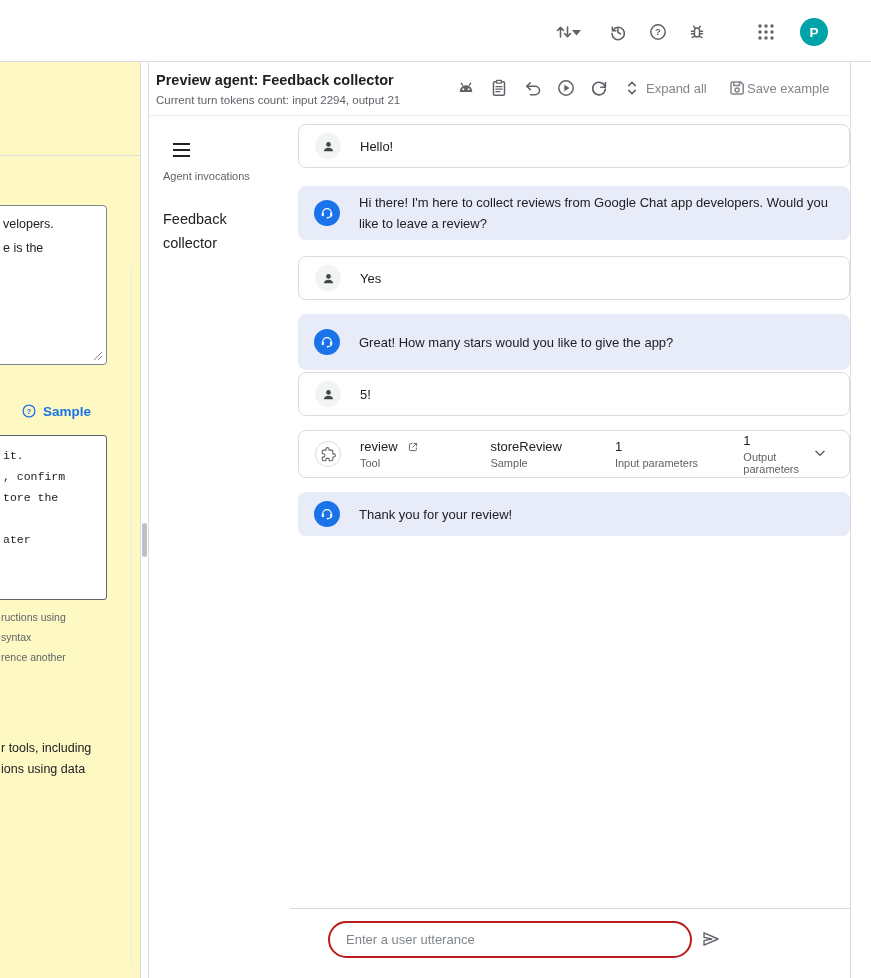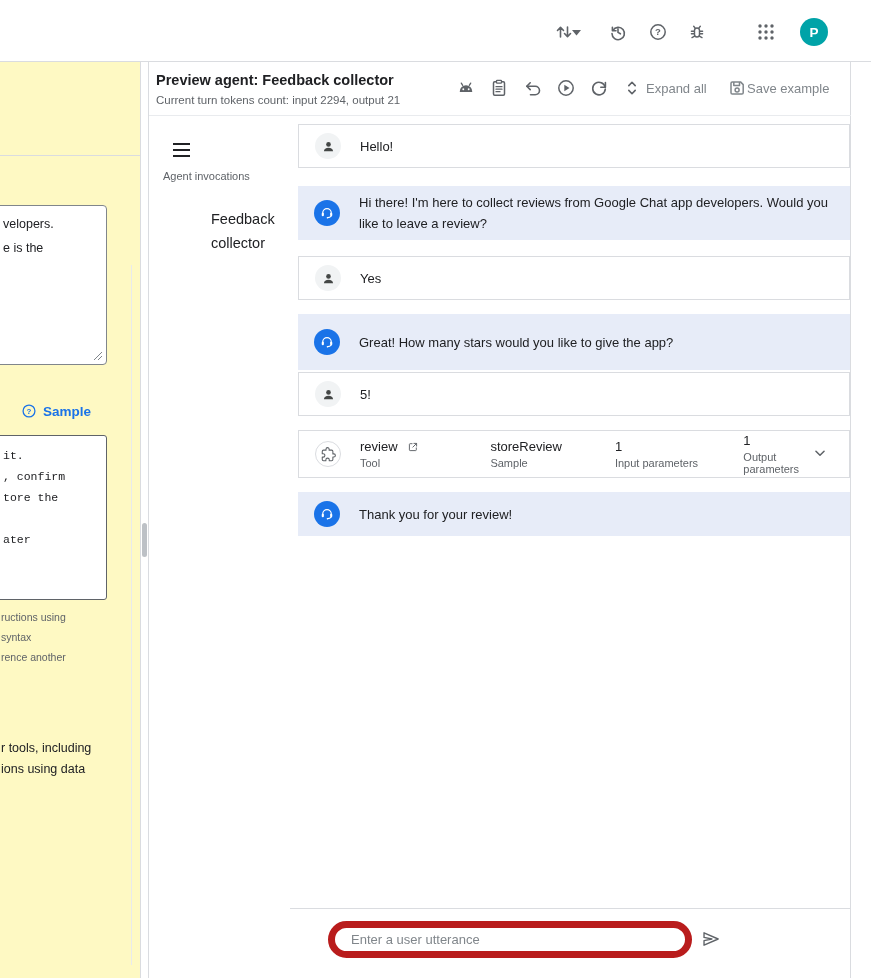--- a/index.html
+++ b/index.html
@@ -45,39 +45,39 @@
   
   .ph-title { position:absolute; left:156px; top:72px; font-size:14.5px; font-weight:bold; color:#202124; }
   .ph-subtitle { position:absolute; left:156px; top:94px; font-size:11.5px; color:#5f6368; }
   .ph-div { position:absolute; left:149px; top:115px; width:702px; height:1px; background:#e9ebee; }
   .hb-btn { position:absolute; top:78px; width:20px; height:20px; background:none; border:none; padding:0; cursor:pointer; }
   .hb-label { position:absolute; top:81px; font-size:13px; color:#80868b; background:none; border:none; padding:0; cursor:pointer; font-family:"Liberation Sans", sans-serif; }
 
   
   .hamburger { position:absolute; left:171px; top:142px; width:20px; height:18px; background:none; border:none; padding:0; cursor:pointer; }
   .nav-section { position:absolute; left:163px; top:170px; font-size:11px; color:#5f6368; }
-  .nav-agent { position:absolute; left:163px; top:207px; width:92px; font-size:14.5px; line-height:24px; color:#202124; cursor:pointer;margin-left:48px; }
-
-  
-  .msg { position:absolute; left:298px; width:552px; border-radius:0; display:flex; align-items:center; padding:0 16px; gap:19px; }
+  .nav-agent { position:absolute; left:163px; top:207px; width:92px; font-size:14.5px; line-height:24px; color:#202124; cursor:pointer; }
+
+  
+  .msg { position:absolute; left:298px; width:552px; border-radius:8px; display:flex; align-items:center; padding:0 16px; gap:19px; }
   .msg.user, .msg.tool { background:#fff; border:1px solid #dadce0; }
   .msg.agent { background:#e7ecf8; }
   .msg-text { font-size:13px; line-height:21px; color:#202124; max-width:472px; }
   .av { width:26px; height:26px; min-width:26px; border-radius:50%; display:flex; align-items:center; justify-content:center; }
   .av-user { background:#f1f3f4; }
   .av-agent { background:#1a73e8; }
   .av-tool { background:#fff; border:1px solid #dadce0; }
   .tcol { display:flex; flex-direction:column; gap:3px; }
   .tval { font-size:13px; color:#202124; display:flex; align-items:center; gap:9px; }
   .tlab { font-size:11px; color:#5f6368; }
   .chev { position:absolute; right:18px; top:50%; transform:translateY(-50%); width:22px; height:22px; background:none; border:none; padding:0; cursor:pointer; }
 
   
   .input-div { position:absolute; left:290px; top:908px; width:561px; height:1px; background:#dadce0; }
-  .utterance-input { position:absolute; left:328px; top:921px; width:364px; height:37px; border:7px solid #b91c1c; border-radius:19px;
+  .utterance-input { position:absolute; left:328px; top:921px; width:364px; height:37px; border:2px solid #b91c1c; border-radius:19px;
                      padding:0 16px; font-size:13px; color:#202124; outline:none; font-family:"Liberation Sans", sans-serif; background:#fff; }
   .utterance-input::placeholder { color:#80868b; }
   .send-btn { position:absolute; left:698px; top:928px; width:26px; height:24px; background:none; border:none; padding:0; cursor:pointer; }
 </style>
 </head>
 <body>
 
 <div class="screen">
 
   <header class="topbar">

